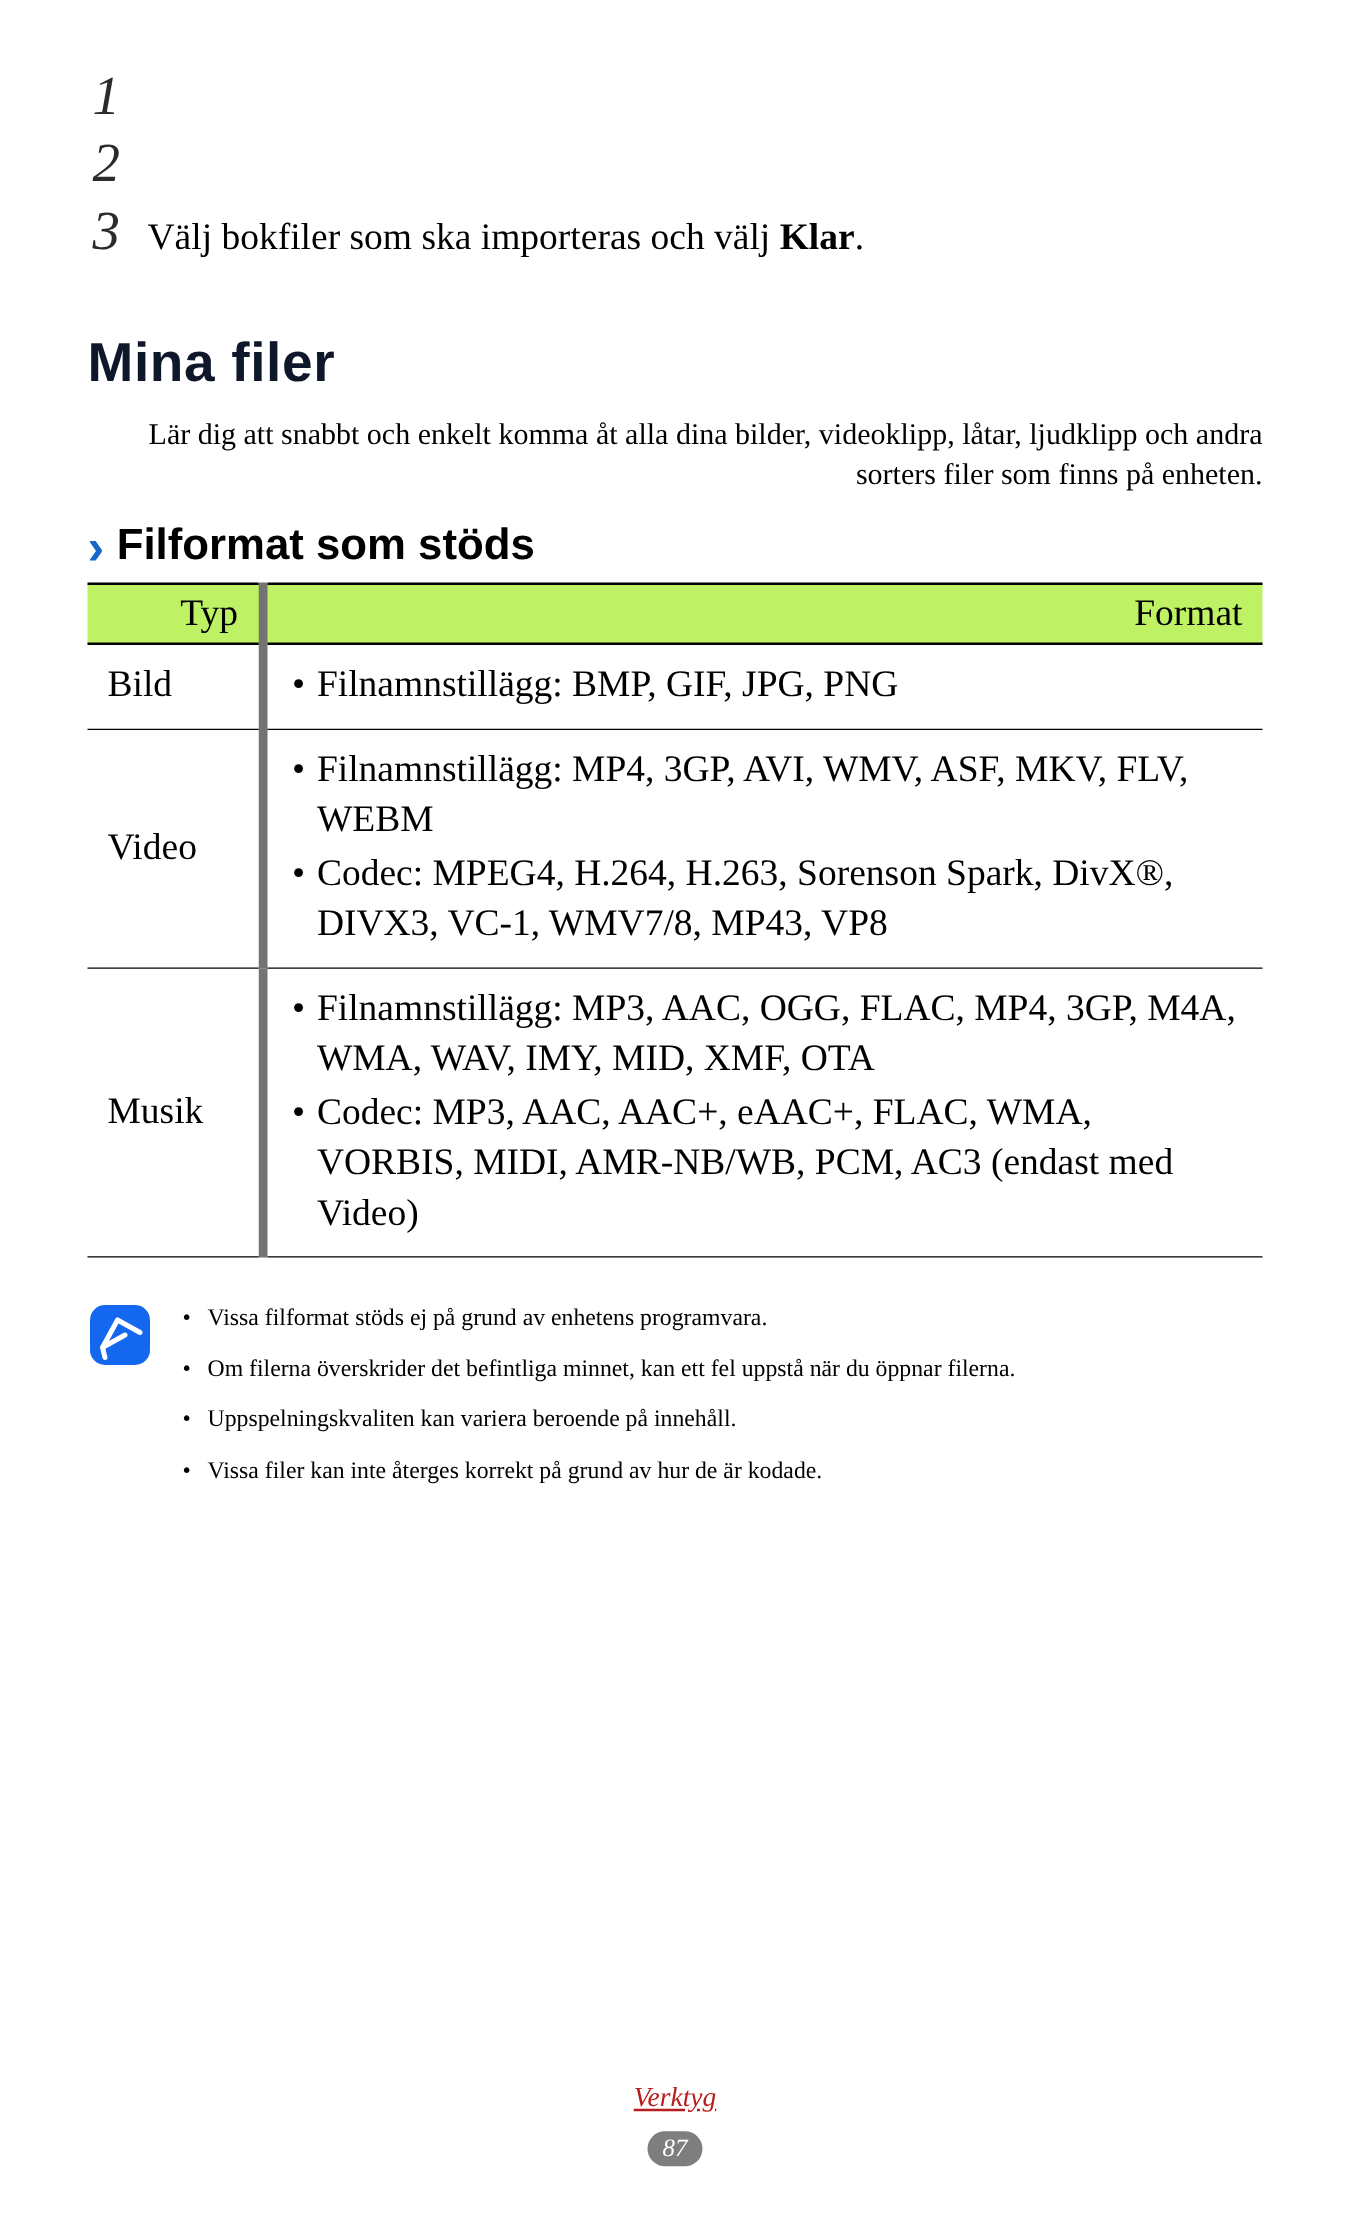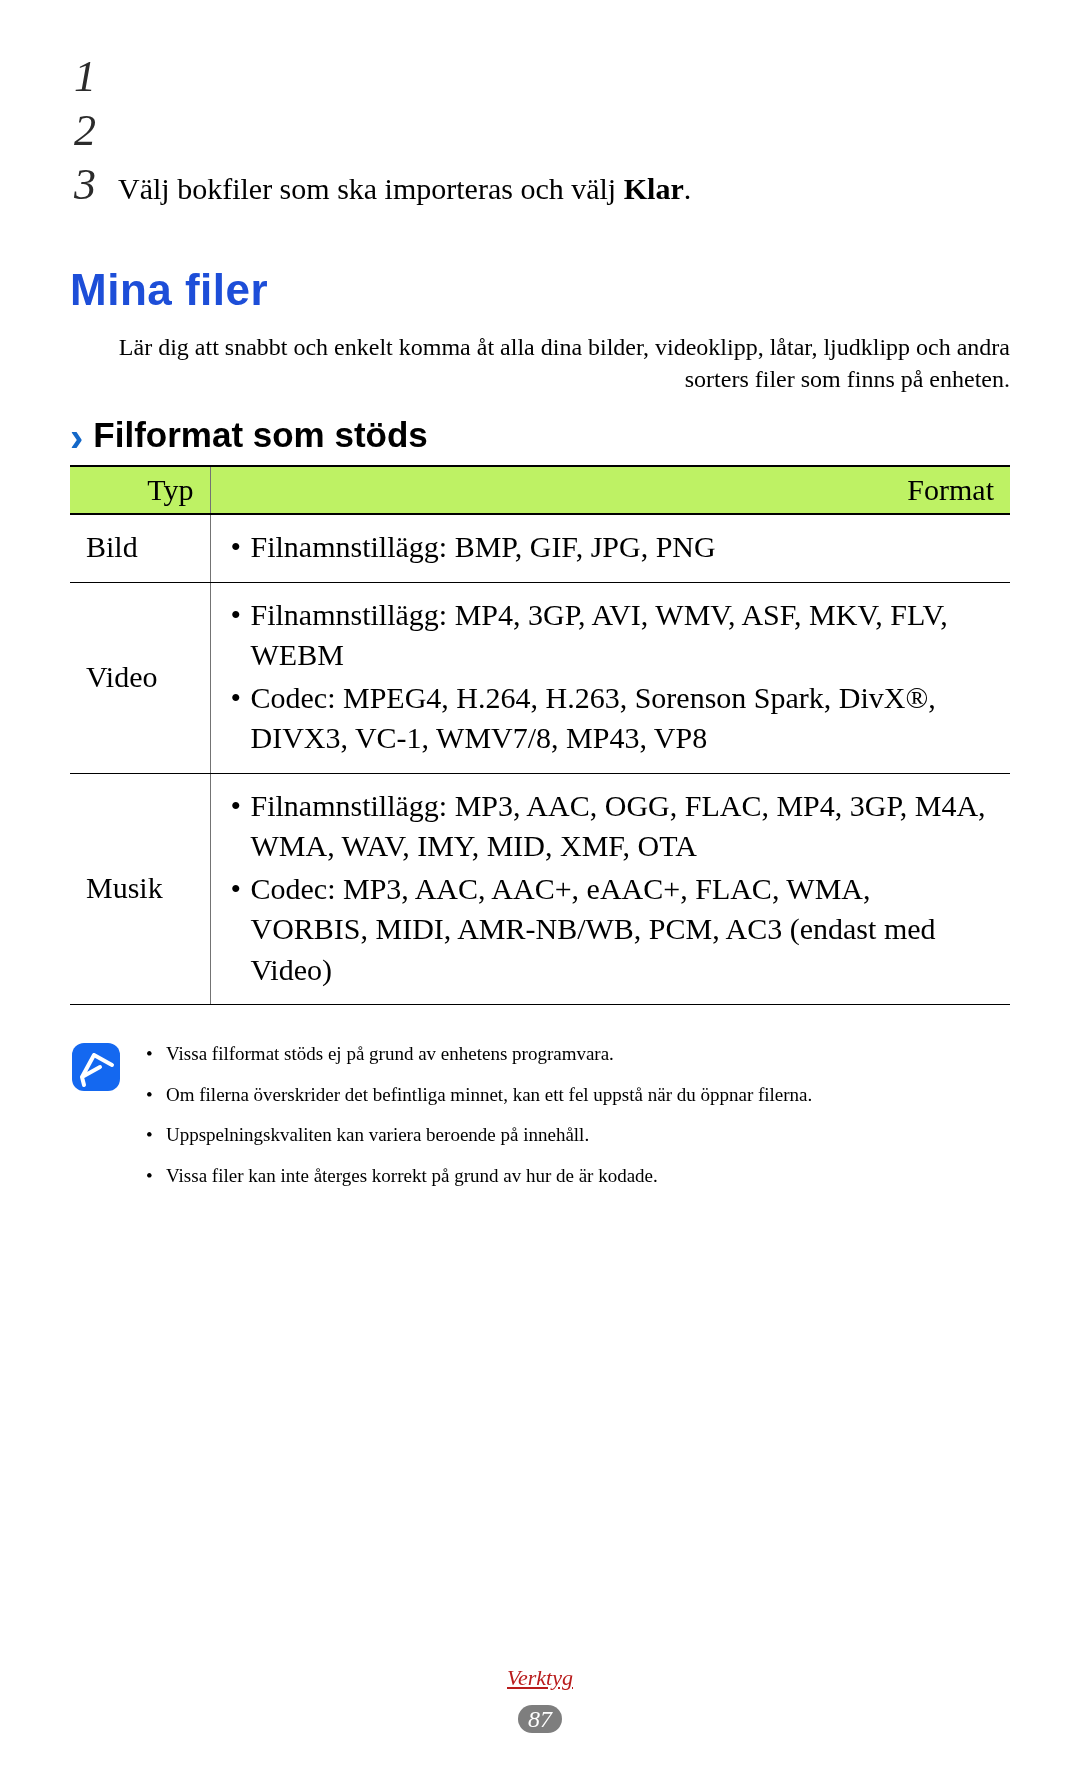--- a/index.html
+++ b/index.html
@@ -5,41 +5,41 @@
   * { box-sizing: border-box; margin: 0; padding: 0; }
   html, body { width: 1080px; height: 1771px; background: #fff; font-family: "Times New Roman", serif; color: #000; }
   .page { width: 1080px; height: 1771px; padding: 55px 70px 40px 70px; position: relative; }
   .steps { margin-bottom: 55px; }
   .step { display: flex; align-items: baseline; gap: 18px; margin-bottom: 10px; }
   .step-num { font-family: "Times New Roman", serif; font-style: italic; font-size: 44px; color: #2b2b2b; width: 30px; text-align: center; line-height: 1; }
   .step-text { font-size: 30px; line-height: 1.35; }
   .bold { font-weight: 700; }
   .menu-icon { display: inline-block; vertical-align: middle; width: 32px; height: 26px; border: 1.5px solid #333; border-radius: 2px; position: relative; margin: 0 6px 3px 2px; }
   .menu-icon::before { content:""; position:absolute; left:5px; right:5px; top:5px; height:2px; background:#333; box-shadow: 0 6px 0 #333, 0 12px 0 #333; }
-  .h1 { font-family: Arial, "Helvetica Neue", Helvetica, sans-serif; font-size: 44px; font-weight: 700; color: #1d4ed8; margin-bottom: 16px; letter-spacing: 0.5px; }
+  .h1 { font-family: Arial, "Helvetica Neue", Helvetica, sans-serif; font-size: 44px; font-weight: 700; color: #0f172a; margin-bottom: 16px; letter-spacing: 0.5px; }
   .para { font-size: 24px; line-height: 1.35; margin-bottom: 20px; text-align: right; }
   .subhead { display: flex; align-items: center; gap: 10px; font-family: Arial, Helvetica, sans-serif; font-size: 35px; font-weight: 700; margin-bottom: 10px; margin-top: 15px; }
   .chev { color:#1468c8; font-size: 40px; line-height: 1; position: relative; top: 2px; }
   table.fmt { width: 100%; border-collapse: collapse; font-size: 30px; }
   table.fmt th { background: #bef264; font-weight: 400; text-align: right; padding: 6px 16px; border-top: 2px solid #000; border-bottom: 2px solid #000; }
-  table.fmt th + th, table.fmt td + td { border-left: 1px solid #737373; }
+  table.fmt th + th, table.fmt td + td { border-left: 7px solid #737373; }
   table.fmt td { padding: 10px 16px 12px 16px; border-bottom: 1.5px solid #000; vertical-align: middle; line-height: 1.35; }
   table.fmt .col-type { width: 140px; }
   ul.cell { list-style: none; }
   ul.cell li { position: relative; padding-left: 24px; margin: 2px 0; }
   ul.cell li::before { content: "•"; position: absolute; left: 4px; top: 0; }
   .notebox { display: flex; gap: 20px; margin-top: 36px; align-items: flex-start; }
   .note-icon { flex: 0 0 52px; height: 52px; }
   .note-icon svg { width: 52px; height: 52px; }
   ul.notes { list-style: none; font-size: 19px; line-height: 1.4; }
   ul.notes li { position: relative; padding-left: 24px; margin-bottom: 14px; }
   ul.notes li::before { content: "•"; position: absolute; left: 4px; top: 0; }
   .footer { position: absolute; bottom: 38px; left: 0; width: 1080px; text-align: center; }
   .footer-label { font-style: italic; font-size: 22px; color: #b91c1c; margin-bottom: 14px; text-decoration: underline; }
-  .page-badge { display: inline-block; width: 44px; height: 28px; background: #7e7e7e; color: #fff; font-size: 24px; font-style: italic; border-radius: 14px / 14px; line-height: 28px; text-align: center; font-weight: 400; }
+  .page-badge { display: inline-block; width: 44px; height: 28px; background: #7e7e7e; color: #fff; font-size: 20px; font-style: italic; border-radius: 14px / 14px; line-height: 28px; text-align: center; font-weight: 400; }
 </style>
 </head>
 <body>
 
 <div class="page">
 
   <div class="steps">
     <div class="step">
       <div class="step-num">1</div>
     </div>

